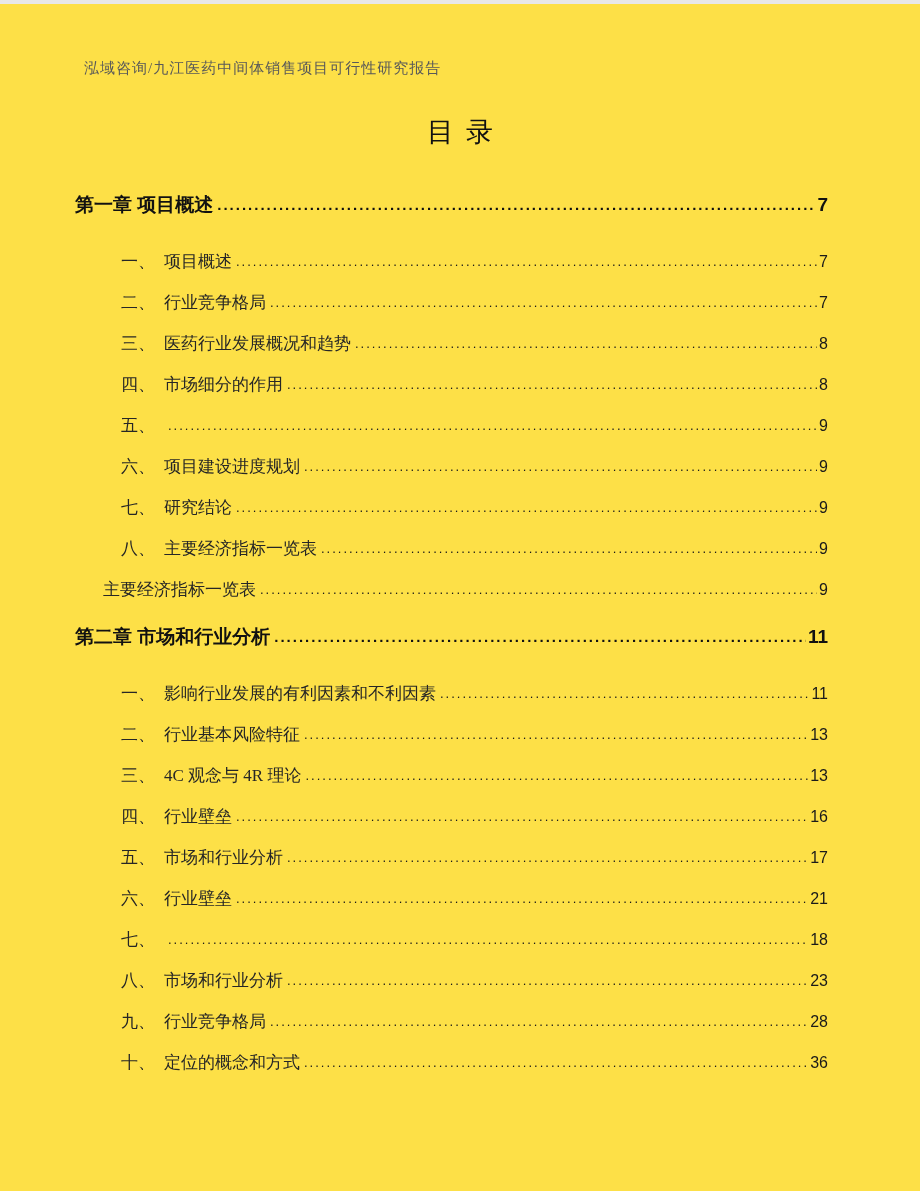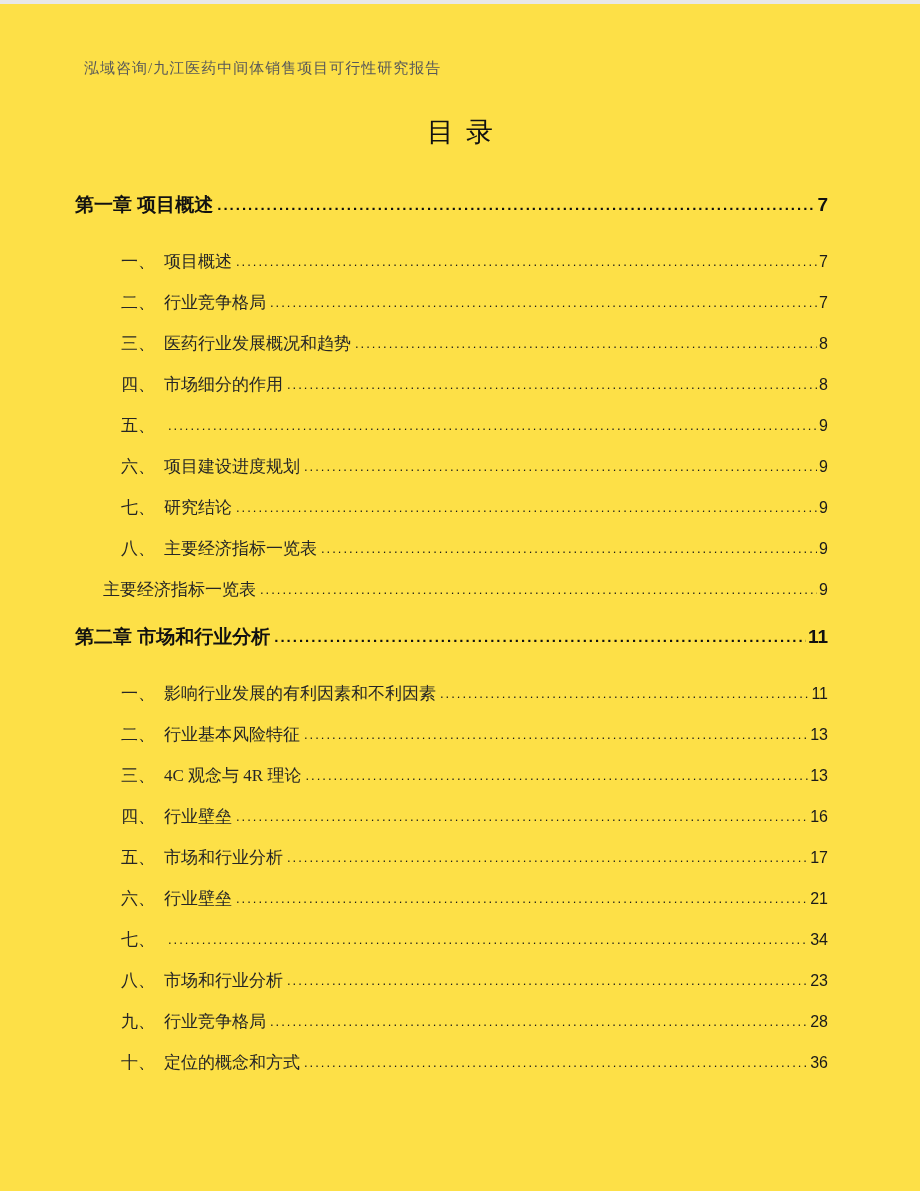--- a/index.html
+++ b/index.html
@@ -210,21 +210,21 @@
   <div class="row item-row">
     <span class="item-prefix">六、</span>
     <span class="item-title">行业壁垒</span>
     <span class="leader"></span>
     <span class="item-page">21</span>
   </div>
 
   <div class="row item-row">
     <span class="item-prefix">七、</span>
     <span class="leader"></span>
-    <span class="item-page">34</span>
+    <span class="item-page">18</span>
   </div>
 
   <div class="row item-row">
     <span class="item-prefix">八、</span>
     <span class="item-title">市场和行业分析</span>
     <span class="leader"></span>
     <span class="item-page">23</span>
   </div>
 
   <div class="row item-row">

